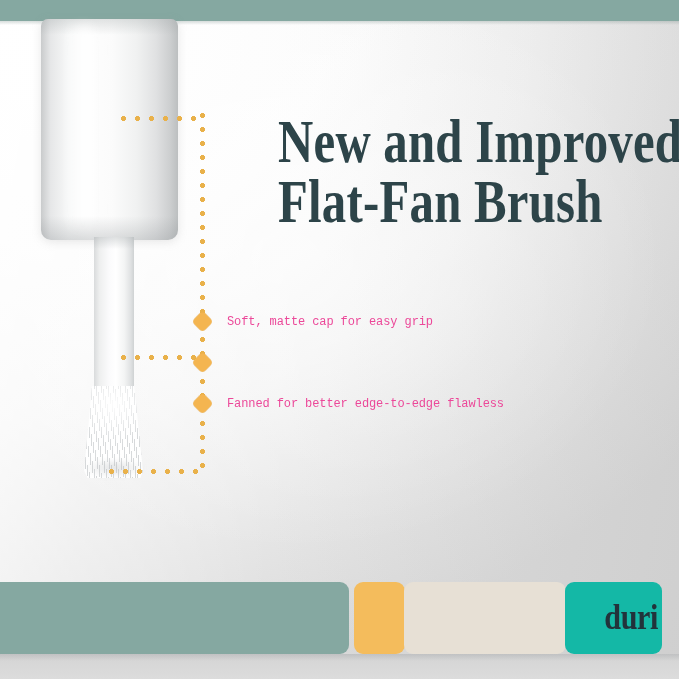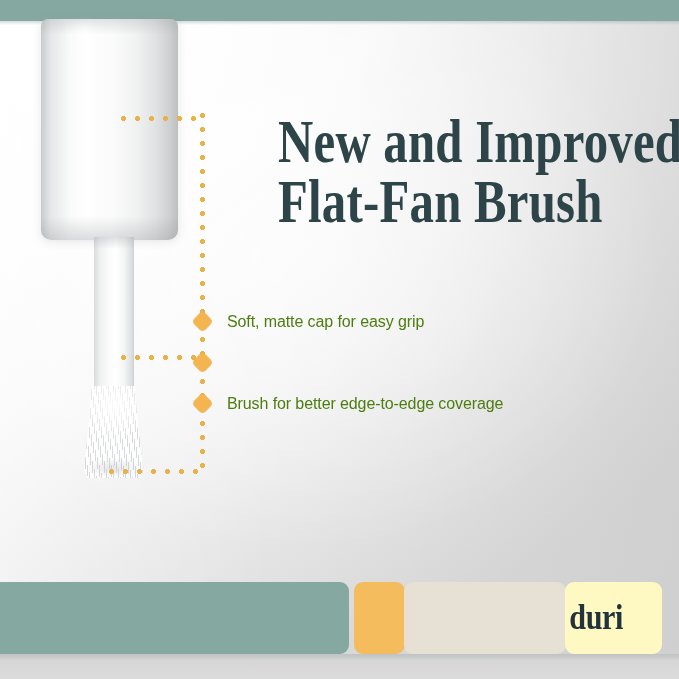--- a/index.html
+++ b/index.html
@@ -216,23 +216,23 @@
     content: "";
     position: absolute;
     left: 3px; top: 3px;
     width: 15px; height: 15px;
     background: #f4b550;
     border-radius: 4px;
     transform: rotate(45deg);
     box-shadow: 0 0 0 0.5px rgba(226,165,70,0.55);
   }
   .bullet-text {
-    color: #4d7c0f;
-    font-family: Liberation Sans, sans-serif;
-    font-size: 16px;
+    color: #ec4899;
+    font-family: Liberation Mono, monospace;
+    font-size: 12px;
     letter-spacing: -0.1px;
     white-space: nowrap;
   }
 
   
   .bottom-bar {
     position: absolute;
     left: 0; top: 582px;
     width: 679px; height: 72px;
   }
@@ -255,25 +255,25 @@
   }
   .seg-beige {
     left: 404px;
     width: 162px;
     background: #e7e0d5;
     border-radius: 9px;
   }
   .seg-cream {
     left: 565px;
     width: 97px;
-    background: #fef9c3;
+    background: #14b8a6;
     border-radius: 9px;
     display: flex;
     align-items: center;
-    justify-content: flex-start;
+    justify-content: flex-end;
   }
   .brand {
     color: #22333b;
     font-family: "Liberation Serif", "DejaVu Serif", serif;
     font-weight: 700;
     font-size: 35px;
     letter-spacing: -0.5px;
     transform: scaleX(0.86);
     line-height: 1;
     margin-top: -2px;
@@ -334,21 +334,21 @@
   <div class="bullets">
     <div class="bullet-row">
       <span class="bullet-marker"></span>
       <span class="bullet-text">Soft, matte cap for easy grip</span>
     </div>
     <div class="bullet-row">
       <span class="bullet-marker"></span>
     </div>
     <div class="bullet-row">
       <span class="bullet-marker"></span>
-      <span class="bullet-text">Brush for better edge-to-edge coverage</span>
+      <span class="bullet-text">Fanned for better edge-to-edge flawless</span>
     </div>
   </div>
 
   <div class="bottom-floor"></div>
   <div class="bottom-bar">
     <div class="seg seg-teal"></div>
     <div class="seg seg-amber"></div>
     <div class="seg seg-beige"></div>
     <div class="seg seg-cream">
       <span class="brand">duri</span>

